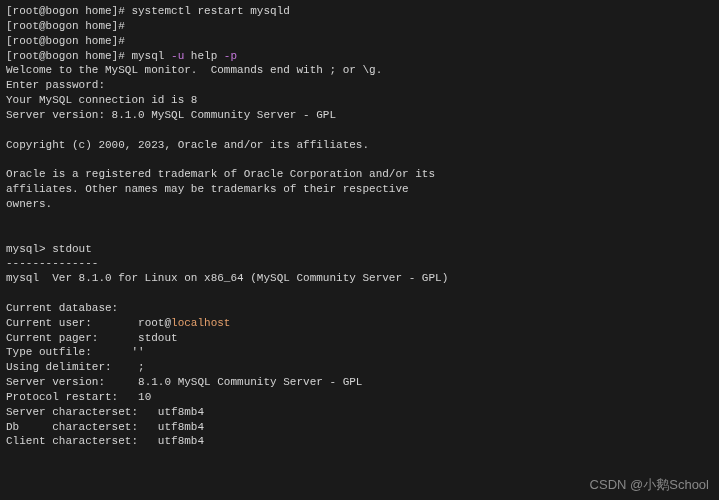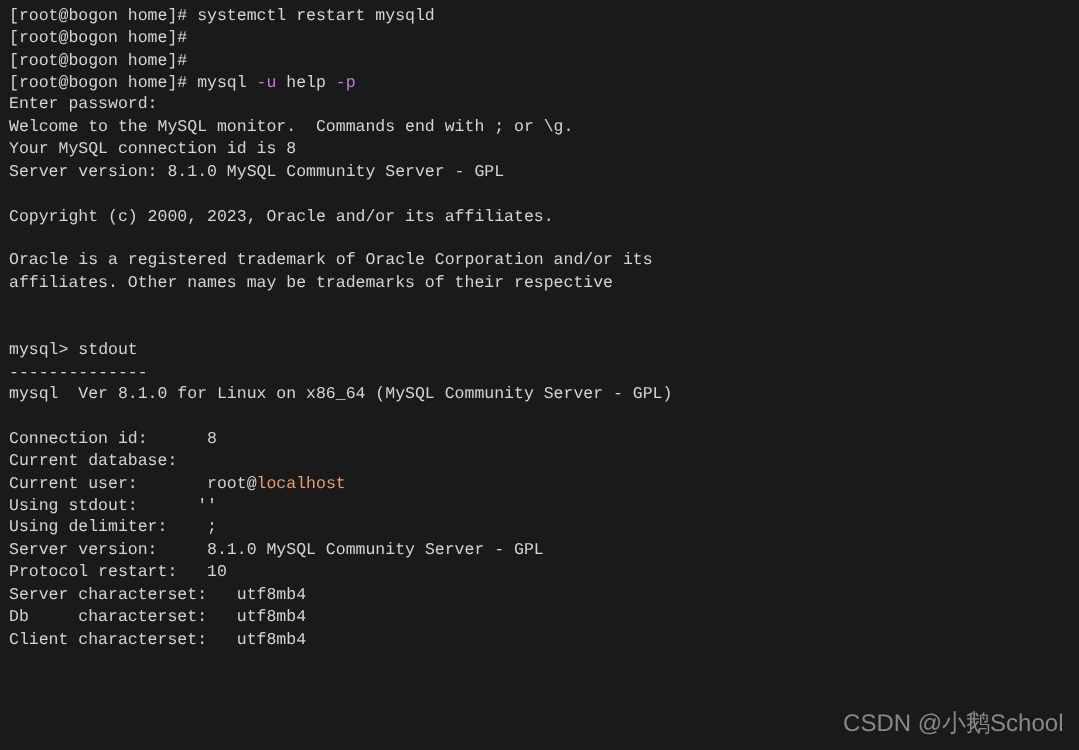--- a/index.html
+++ b/index.html
@@ -17,52 +17,53 @@
     }
     .purple { color: #c678dd; }
     .orange { color: #e5a06c; }
     .line { white-space: pre; }
     .kv-row { white-space: pre; }
     .watermark {
       position: absolute;
       bottom: 6px;
       right: 10px;
       color: #888;
-      font-size: 16px;
+      font-size: 13px;
       font-family: sans-serif;
     }
   </style>
 </head>
 <body>
 
 <div>
   <div class="line">[root@bogon home]# systemctl restart mysqld</div>
   <div class="line">[root@bogon home]#</div>
   <div class="line">[root@bogon home]#</div>
   <div class="line"><span>[root@bogon home]# mysql </span><span class="purple">-u</span><span> help </span><span class="purple">-p</span></div>
+  <div class="line">Welcome to the MySQL monitor.  Commands end with ; or \g.</div>
   <div class="line">Enter password:</div>
-  <div class="line">Welcome to the MySQL monitor.  Commands end with ; or \g.</div>
   <div class="line">Your MySQL connection id is 8</div>
   <div class="line">Server version: 8.1.0 MySQL Community Server - GPL</div>
   <div class="line">&nbsp;</div>
   <div class="line">Copyright (c) 2000, 2023, Oracle and/or its affiliates.</div>
   <div class="line">&nbsp;</div>
   <div class="line">Oracle is a registered trademark of Oracle Corporation and/or its</div>
   <div class="line">affiliates. Other names may be trademarks of their respective</div>
+  <div class="line">owners.</div>
   <div class="line">&nbsp;</div>
   <div class="line">&nbsp;</div>
   <div class="line"><span>mysql&gt; </span><span>stdout</span></div>
   <div class="line">--------------</div>
   <div class="line">mysql  Ver 8.1.0 for Linux on x86_64 (MySQL Community Server - GPL)</div>
   <div class="line">&nbsp;</div>
 
-  <div class="kv-row"><span>Connection id:      </span><span>8</span></div>
   <div class="kv-row"><span>Current database:   </span><span></span></div>
   <div class="kv-row"><span>Current user:       </span><span>root@</span><span class="orange">localhost</span></div>
-  <div class="kv-row"><span>Using stdout:      </span><span>''</span></div>
+  <div class="kv-row"><span>Current pager:      </span><span>stdout</span></div>
+  <div class="kv-row"><span>Type outfile:      </span><span>''</span></div>
   <div class="kv-row"><span>Using delimiter:    </span><span>;</span></div>
   <div class="kv-row"><span>Server version:     </span><span>8.1.0 MySQL Community Server - GPL</span></div>
   <div class="kv-row"><span>Protocol restart:   </span><span>10</span></div>
   <div class="kv-row"><span>Server characterset:   </span><span>utf8mb4</span></div>
   <div class="kv-row"><span>Db     characterset:   </span><span>utf8mb4</span></div>
   <div class="kv-row"><span>Client characterset:   </span><span>utf8mb4</span></div>
 
 </div>
 
 <div class="watermark">CSDN @小鹅School</div>

